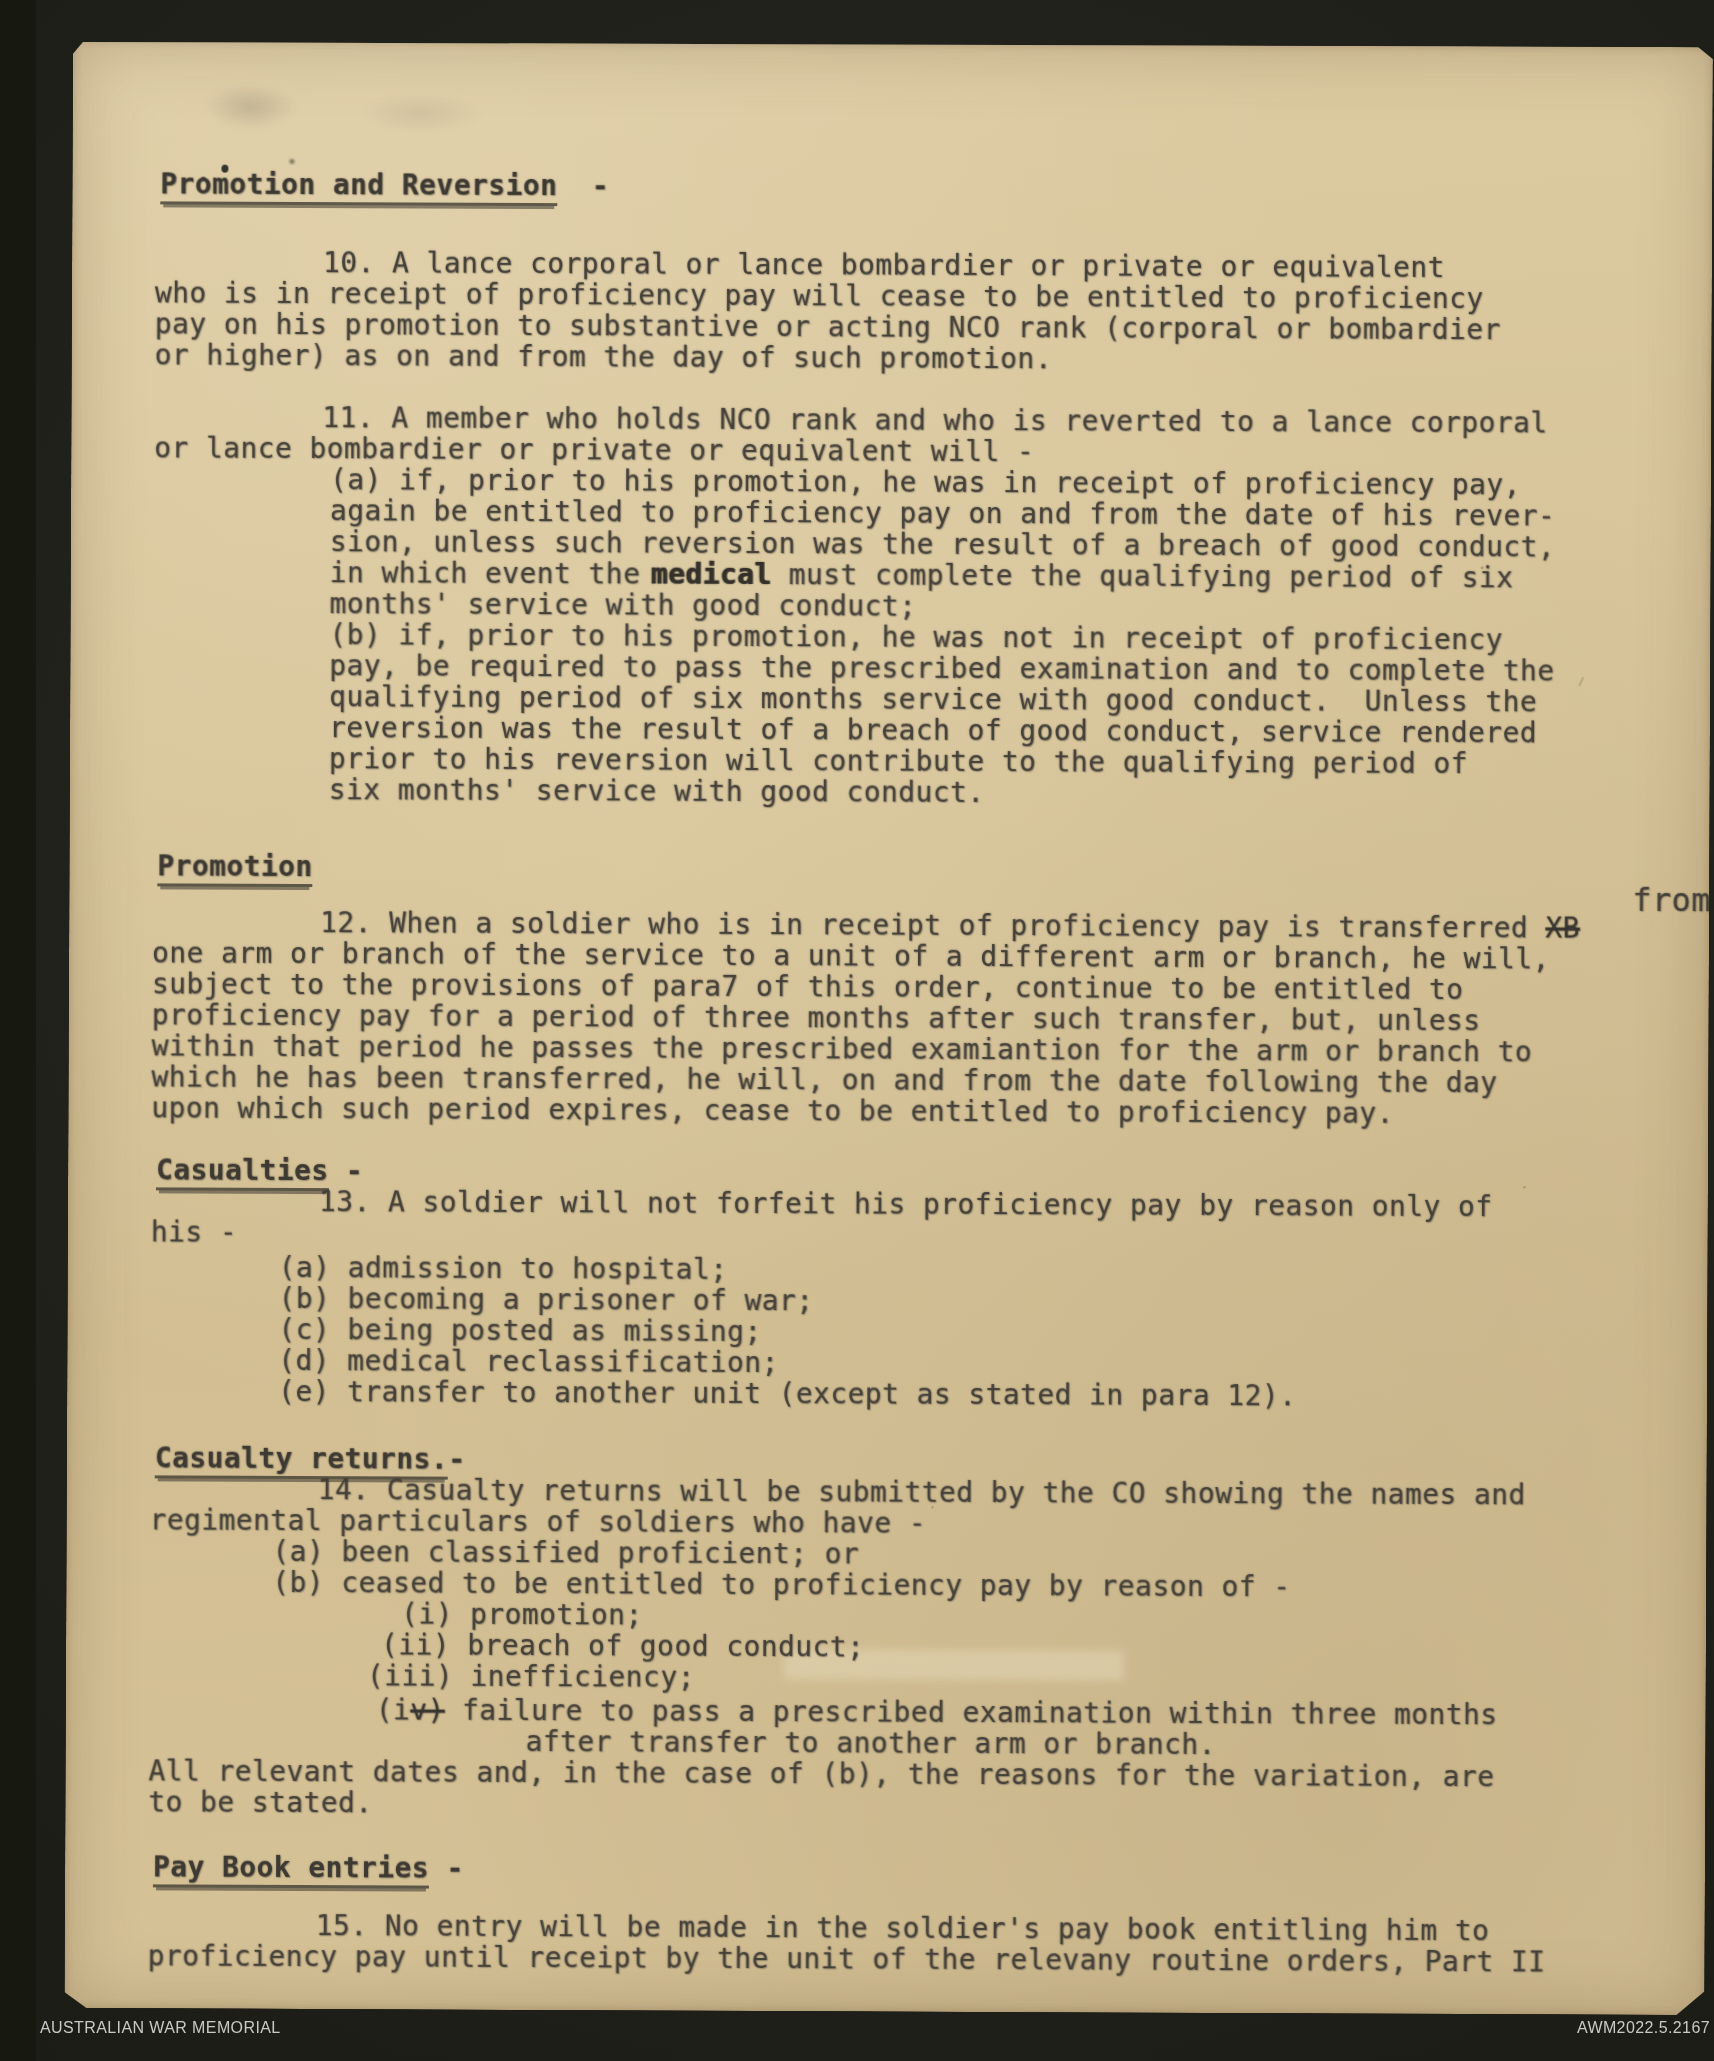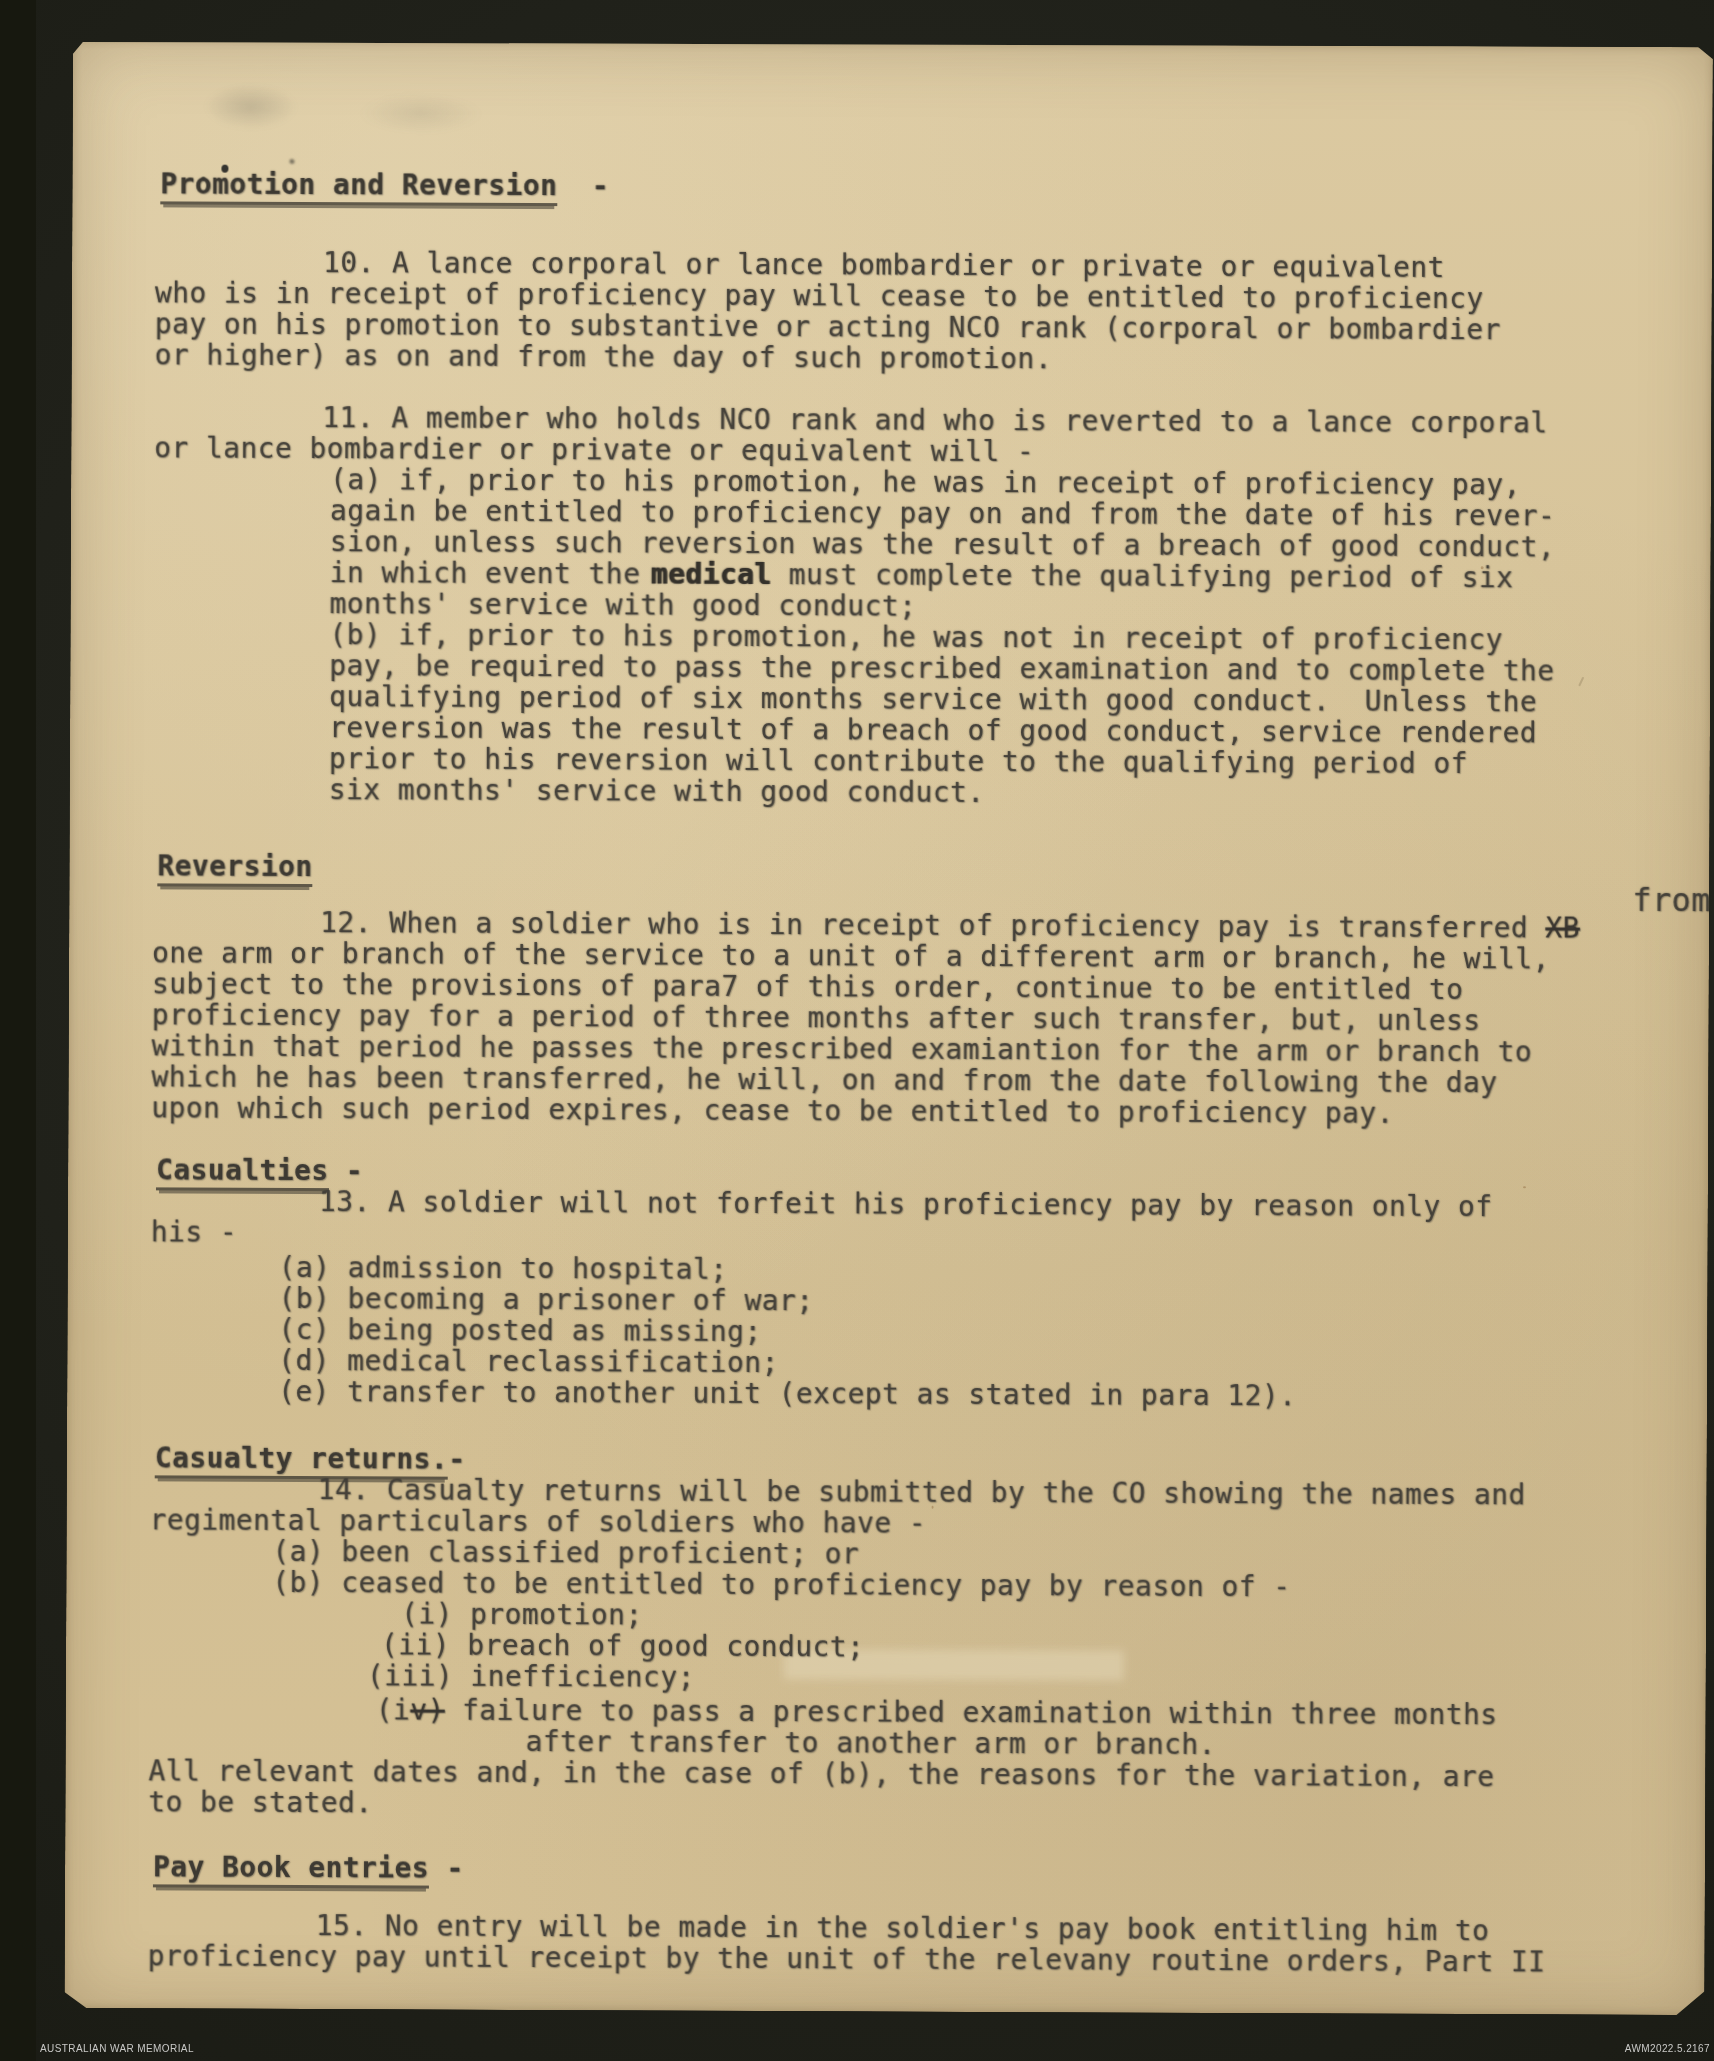--- a/index.html
+++ b/index.html
@@ -67,22 +67,22 @@
   .speck{position:absolute;border-radius:50%;background:rgba(132,92,50,.40);}
   .s1{left:1410px;top:520px;width:3px;height:3px;}
   .s2{left:1455px;top:1140px;width:3px;height:2px;}
   .s3{left:560px;top:262px;width:2px;height:2px;}
   .s4{left:1265px;top:1662px;width:3px;height:2px;}
   .s5{left:865px;top:1462px;width:2px;height:3px;}
   .s6{left:1510px;top:630px;width:2px;height:10px;transform:rotate(25deg);
       background:rgba(120,100,70,.28);border-radius:2px;}
 
   
-  .footer-label{position:absolute;bottom:7px;font-family:"Liberation Sans",sans-serif;
-                font-size:10px;color:#c9c9c7;letter-spacing:.4px;}
+  .footer-label{position:absolute;bottom:24px;font-family:"Liberation Sans",sans-serif;
+                font-size:16px;color:#c9c9c7;letter-spacing:.4px;}
   .footer-left{left:4px;}
   .footer-right{right:4px;}
 </style>
 </head>
 <body>
 
 <div class="mat">
   <div class="paper">
     <div class="smudge1"></div>
     <div class="smudge2"></div>
@@ -108,21 +108,21 @@
         <div class="line ind-sub"><span>again be entitled to proficiency pay on and from the date of his rever-</span></div>
         <div class="line ind-sub"><span>sion, unless such reversion was the result of a breach of good conduct,</span></div>
         <div class="line ind-sub"><span>in which event the </span><span class="ov">medical</span><span> must complete the qualifying period of six</span></div>
         <div class="line ind-sub"><span>months' service with good conduct;</span></div>
         <div class="line ind-sub"><span>(b) if, prior to his promotion, he was not in receipt of proficiency</span></div>
         <div class="line ind-sub"><span>pay, be required to pass the prescribed examination and to complete the</span></div>
         <div class="line ind-sub"><span>qualifying period of six months service with good conduct.  Unless the</span></div>
         <div class="line ind-sub"><span>reversion was the result of a breach of good conduct, service rendered</span></div>
         <div class="line ind-sub"><span>prior to his reversion will contribute to the qualifying period of</span></div>
         <div class="line ind-sub"><span>six months' service with good conduct.</span></div>
-        <div class="line ind-head" style="margin-top: 46.5px;"><span class="u">Reversion</span><span></span></div>
+        <div class="line ind-head" style="margin-top: 46.5px;"><span class="u">Promotion</span><span></span></div>
         <div class="line ind-num" style="margin-top: 24.8px;"><span>12. When a soldier who is in receipt of proficiency pay is transferred </span><span class="st">XB</span></div>
         <div class="line ind-body"><span>one arm or branch of the service to a unit of a different arm or branch, he will,</span></div>
         <div class="line ind-body"><span>subject to the provisions of para7 of this order, continue to be entitled to</span></div>
         <div class="line ind-body"><span>proficiency pay for a period of three months after such transfer, but, unless</span></div>
         <div class="line ind-body"><span>within that period he passes the prescribed examiantion for the arm or branch to</span></div>
         <div class="line ind-body"><span>which he has been transferred, he will, on and from the date following the day</span></div>
         <div class="line ind-body"><span>upon which such period expires, cease to be entitled to proficiency pay.</span></div>
         <div class="line ind-head" style="margin-top: 31px;"><span class="u">Casualties</span><span> -</span></div>
         <div class="line ind-num"><span>13. A soldier will not forfeit his proficiency pay by reason only of</span></div>
         <div class="line ind-body"><span>his -</span></div>

